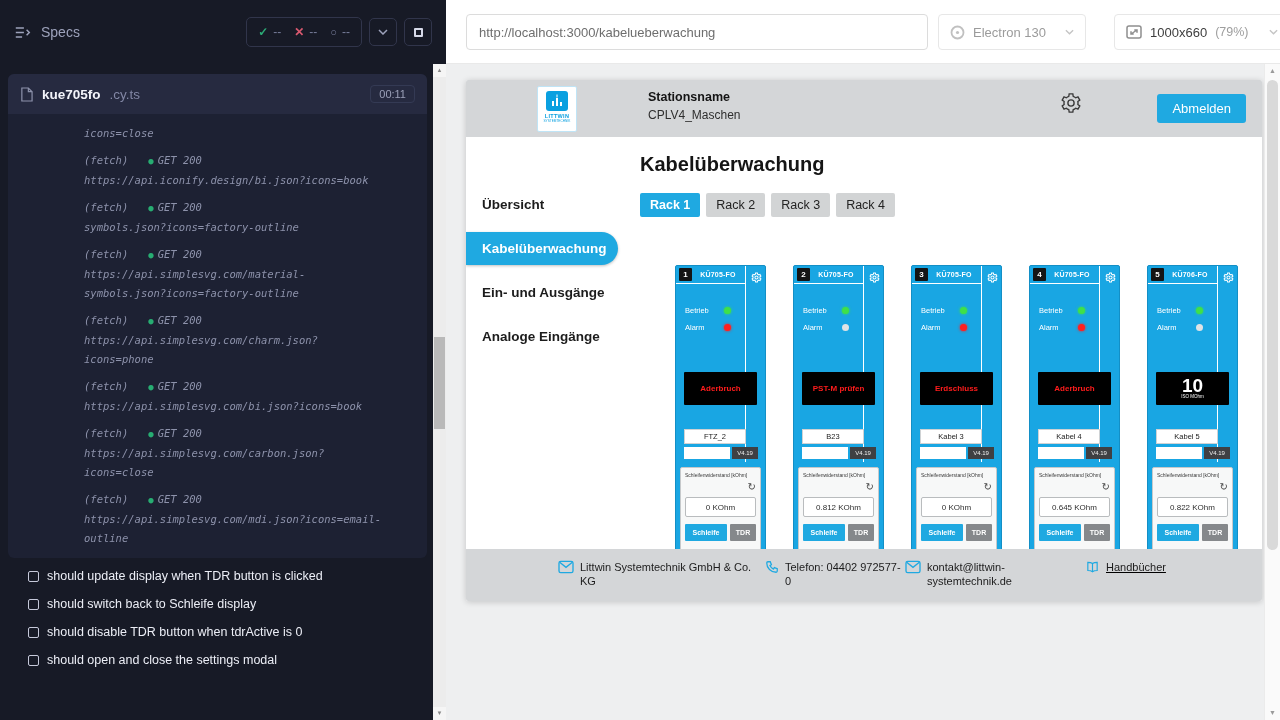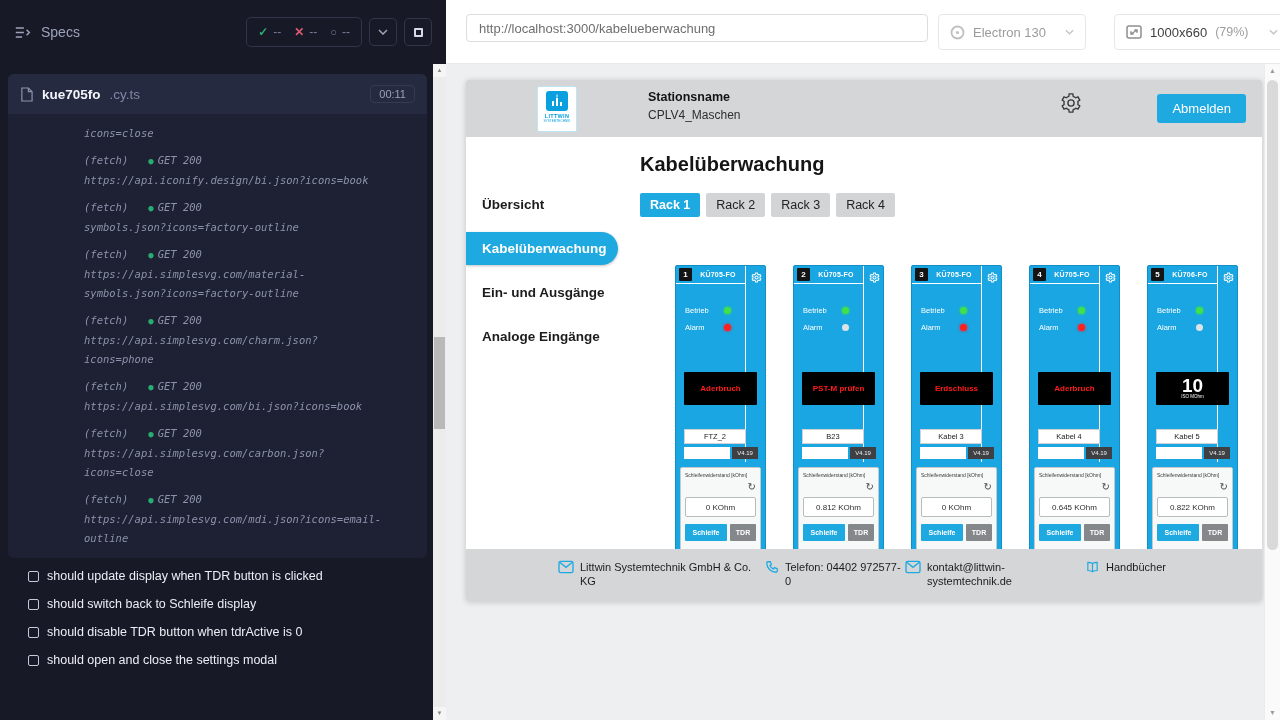--- a/index.html
+++ b/index.html
@@ -37,21 +37,21 @@
 
   .cy-scrollbar{position:absolute;left:433px;top:64px;width:13px;height:656px;background:#ececec;}
   .cy-scroll-arrow{position:absolute;left:0;width:13px;height:13px;background:#f5f5f5;color:#888;font-size:6px;line-height:13px;text-align:center;}
   .cy-scroll-arrow.up{top:0;}
   .cy-scroll-arrow.down{bottom:0;}
   .cy-scroll-thumb{position:absolute;left:1px;top:273px;width:11px;height:92px;background:#b9b9b9;}
 
   
   .right{position:absolute;left:446px;top:0;width:834px;height:720px;}
   .topbar{position:absolute;left:0;top:0;width:834px;height:64px;background:#fff;border-bottom:1px solid #e9e9e9;}
-  .url-input{position:absolute;left:20px;top:14px;width:462px;height:28px;border:1px solid #dcdcdc;border-radius:4px;
+  .url-input{position:absolute;left:20px;top:14px;width:462px;height:36px;border:1px solid #dcdcdc;border-radius:4px;
     font-size:13px;color:#6e6e6e;padding:4px 12px;font-family:"Liberation Sans",sans-serif;outline:none;background:#fff;}
   .select-box{position:absolute;top:14px;height:36px;border:1px solid #e7e7e7;border-radius:4px;background:#fff;
     display:flex;align-items:center;gap:8px;padding:0 11px;cursor:pointer;}
   .browser-select{left:492px;width:148px;color:#9b9b9b;font-size:13px;}
   .size-select{left:668px;width:176px;color:#3e3e3e;font-size:13px;text-align:right;}
   .size-zoom{color:#9e9e9e;font-size:12.5px;}
   .chev{margin-left:auto;display:flex;align-items:center;}
 
   .stage{position:absolute;left:0;top:64px;width:834px;height:656px;background:#eeeff0;}
   .stage-scrollbar{position:absolute;right:0;top:0;width:16px;height:656px;background:#fafafa;border-left:1px solid #ebebeb;}
@@ -119,21 +119,21 @@
   .kc-refresh{color:#4a4a4a;font-size:10px;line-height:10px;font-style:normal;cursor:pointer;}
   .kc-value{height:20px;background:#fff;border:1px solid #b9bcbe;border-radius:2px;margin-top:4px;
     display:flex;align-items:center;justify-content:center;font-size:8px;color:#2e2e2e;}
   .kc-btns{display:flex;gap:3px;margin-top:7px;}
   .kc-btn{height:17px;color:#fff;font-size:7px;font-weight:bold;display:flex;align-items:center;justify-content:center;border-radius:1px;cursor:pointer;}
   .kc-btn-loop{width:42px;background:#1fa9e1;}
   .kc-btn-tdr{flex:1;background:#85888b;}
 
   .app-footer{position:absolute;left:0;top:469px;width:796px;height:52px;background:#d4d6d8;z-index:5;}
   .f-item{position:absolute;top:11px;display:flex;gap:6px;align-items:flex-start;}
-  .f1{left:92px;} .f2{left:299px;} .f3{left:439px;} .f4{left:619px;}
+  .f1{left:92px;} .f2{left:299px;} .f3{left:439px;} .f4{left:619px;text-decoration:underline;}
   .f-icon{color:#1fa9e1;flex:none;margin-top:0;}
   .f-text{font-size:11px;color:#1c1c1c;line-height:14px;}
   .f1 .f-text{width:172px;} .f2 .f-text{width:120px;} .f3 .f-text{width:92px;}
 </style>
 </head>
 <body>
 
 <div class="cy">
   <div class="cy-toolbar">
     <div class="specs-toggle">

